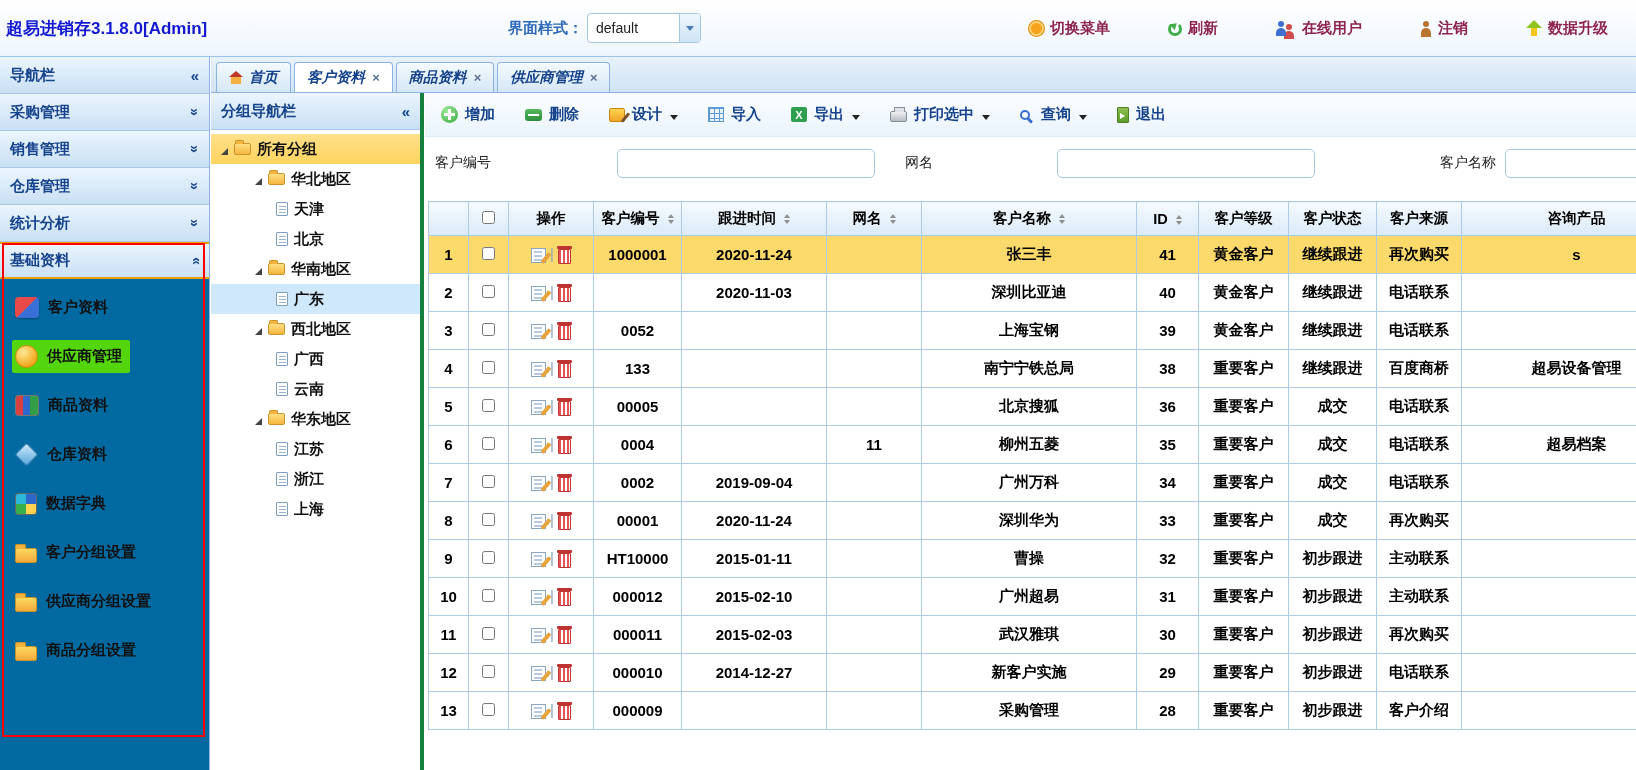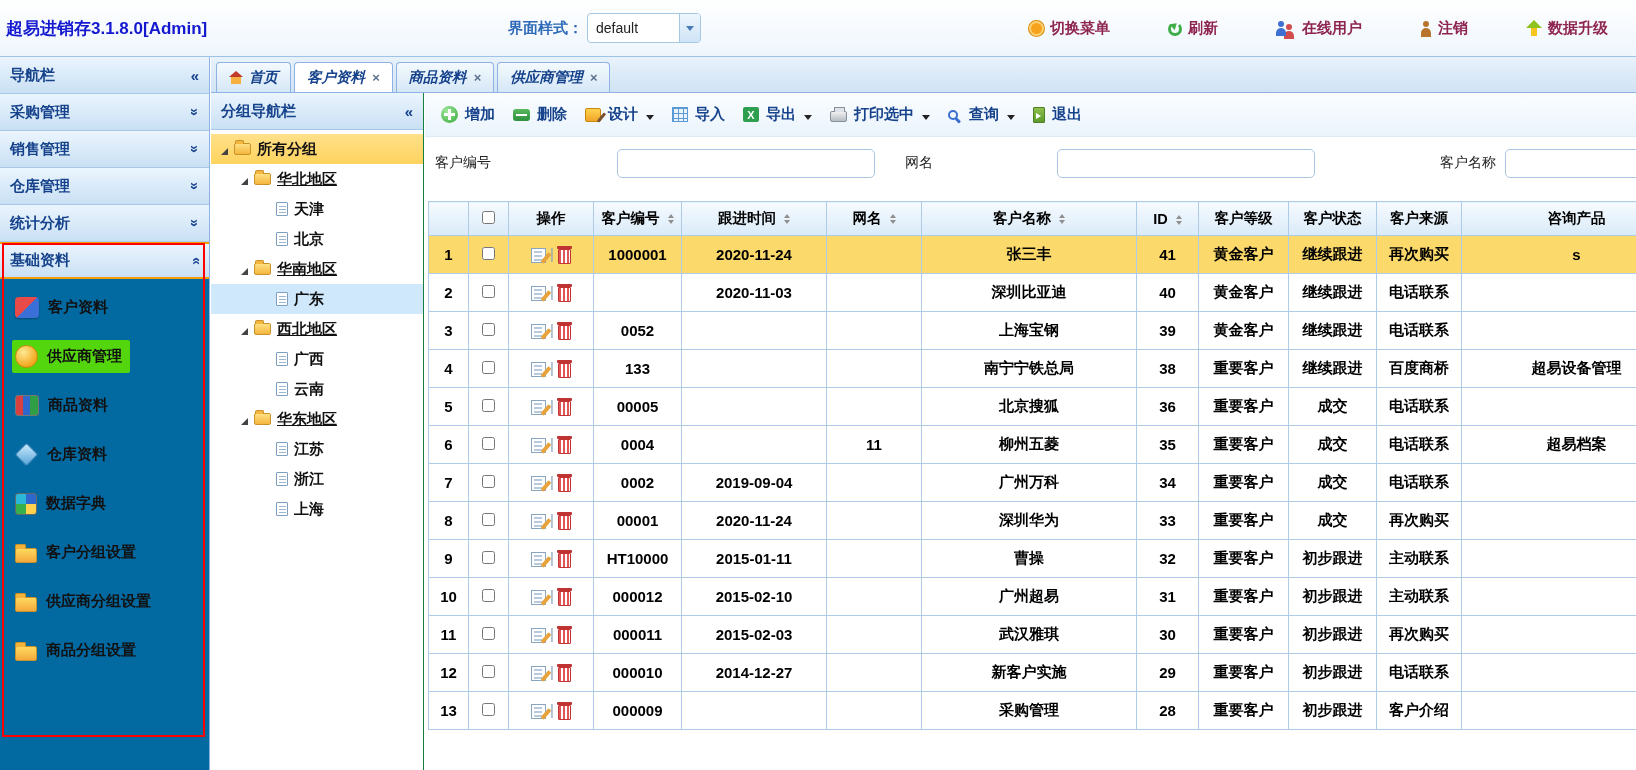--- a/index.html
+++ b/index.html
@@ -75,40 +75,40 @@
   .tab-label { color:var(--accent-text,#15428b); font-weight:bold; font-size:14.5px; white-space:nowrap; }
   .tab-close { display:none; margin-left:7px; color:#5b708c; font-size:13px; font-weight:bold; line-height:1; cursor:pointer; }
   .tab-close.closable { display:inline-block; }
   .tab-close::before { content:'\00D7'; }
   .tab-home-icon { display:none; position:relative; width:14px; height:13px; margin-right:6px; }
   .tab-home-icon.home { display:inline-block; }
   .tab-home-icon.home::before { content:''; position:absolute; top:0; left:0; border-left:7px solid transparent; border-right:7px solid transparent; border-bottom:6px solid #c0392b; }
   .tab-home-icon.home::after { content:''; position:absolute; top:6px; left:2px; width:10px; height:7px; background:#f5b041; }
 
   
-  .grouppanel { position:absolute; left:0; top:36px; width:213px; bottom:0; background:#fff; border-right:1px solid #15803d; }
+  .grouppanel { position:absolute; left:0; top:36px; width:213px; bottom:0; background:#fff; border-right:4px solid #15803d; }
   .tree { padding-top:4px; }
   .tree-row { height:30px; display:flex; align-items:flex-end; cursor:pointer; }
   .tree-row.sel-yellow { background:linear-gradient(#ffe08a,var(--tree-selected-yellow,#ffd35e)); }
   .tree-row.sel-blue { background:var(--tree-selected-blue,#cfe8fb); }
   .tree-inner { display:flex; align-items:center; gap:6px; width:100%; height:100%; }
   .tree-inner.lv0 { padding-left:6px; }
-  .tree-inner.lv1 { padding-left:26px;text-decoration:underline; }
+  .tree-inner.lv1 { padding-left:40px; }
   .tree-inner.lv2 { padding-left:48px; }
   .expander { width:11px; height:11px; display:inline-flex; align-items:flex-end; justify-content:flex-end; flex:0 0 11px; }
   .expander.exp::before { content:''; border-bottom:7px solid #444; border-left:7px solid transparent; }
   .tree-label { font-weight:bold; font-size:15px; color:#111; white-space:nowrap; }
   .folder-icon { position:relative; width:17px; height:12px; background:linear-gradient(#ffe083,#f4b63e); border:1px solid #c9932a; border-radius:2px; flex:0 0 17px; }
   .folder-icon::before { content:''; position:absolute; top:-4px; left:0; width:7px; height:3px; background:#f4b63e; border:1px solid #c9932a; border-bottom:none; border-radius:2px 2px 0 0; }
   .doc-icon { position:relative; width:12px; height:14px; background:#fff; border:1px solid #7f9fc0; border-radius:1px; flex:0 0 12px; }
   .doc-icon::before { content:''; position:absolute; left:2px; top:3px; width:7px; height:1px; background:#9cb6d0; box-shadow:0 3px 0 #9cb6d0, 0 6px 0 #9cb6d0; }
 
   
   .content { position:absolute; left:214px; top:36px; right:0; bottom:0; background:#fff; overflow:hidden; }
-  .toolbar { height:44px; display:flex; align-items:center; gap:18px; padding-left:16px;
+  .toolbar { height:44px; display:flex; align-items:center; gap:30px; padding-left:16px;
     background:linear-gradient(#fbfdff,#eaf4fc); border-bottom:1px solid #dcebf7; }
   .tb-btn { display:flex; align-items:center; gap:7px; cursor:pointer; }
   .tb-label { color:var(--accent-text,#15428b); font-weight:bold; font-size:15px; white-space:nowrap; }
   .dd { display:none; }
   .dd.has-dd { display:inline-block; margin-left:1px; }
   .dd.has-dd::before { content:''; display:inline-block; border-left:4px solid transparent; border-right:4px solid transparent; border-top:5px solid #222; }
 
   
   .add-icon { width:17px; height:17px; border-radius:50%; background:radial-gradient(circle at 35% 30%,#9fe89a,#35a83a); position:relative; }
   .add-icon::before { content:''; position:absolute; left:7px; top:3px; width:3px; height:11px; background:#fff; }

